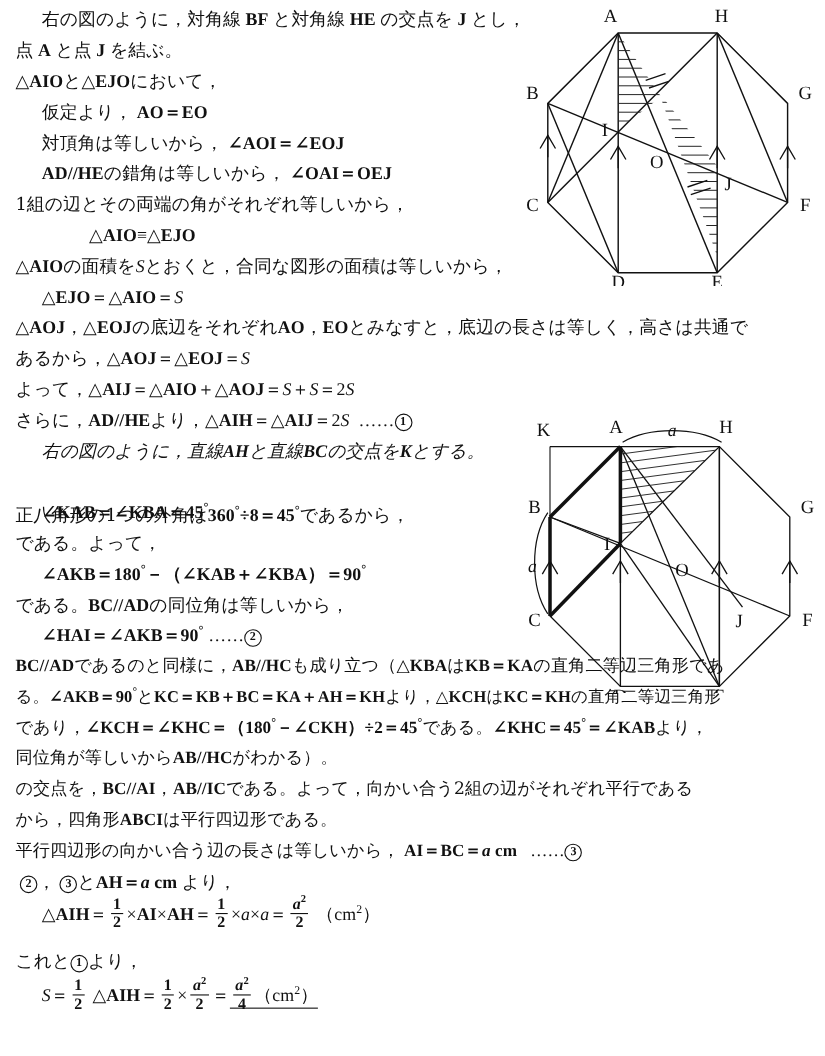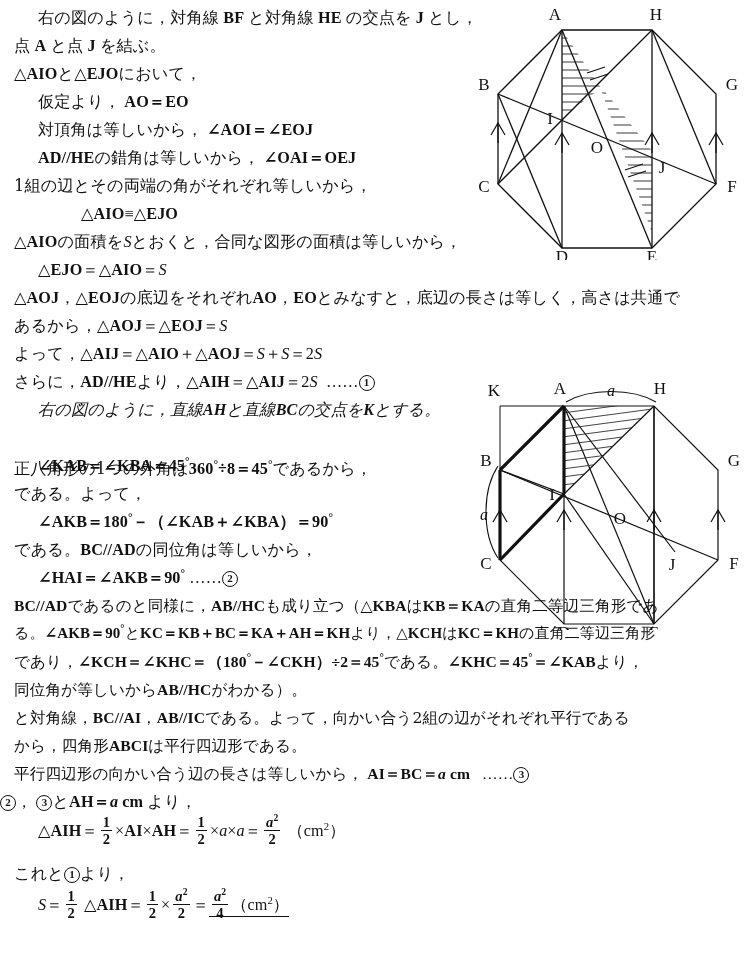--- a/index.html
+++ b/index.html
@@ -152,27 +152,27 @@
     <div class="ln" style="top:570px; left:38px;"><b>∠HAI＝∠AKB＝90<span class="deg">°</span></b>&nbsp;……<span class="circnum">2</span></div>
 
     <div class="ln" style="top:598px; left:14px; font-size:15.6px;"><b>BC//AD</b><span class="jp">であるのと同様に，</span><b>AB//HC</b><span class="jp">も成り立つ（</span>△<b>KBA</b><span class="jp">は</span><b>KB＝KA</b><span class="jp">の直角二等辺三角形であ</span></div>
 
     <div class="ln" style="top:626px; left:14px; font-size:15px;"><span class="jp">る。</span><b>∠AKB＝90<span class="deg">°</span></b><span class="jp">と</span><b>KC＝KB＋BC＝KA＋AH＝KH</b><span class="jp">より，</span>△<b>KCH</b><span class="jp">は</span><b>KC＝KH</b><span class="jp">の直角二等辺三角形</span></div>
 
     <div class="ln" style="top:654px; left:14px; font-size:15.6px;"><span class="jp">であり，</span><b>∠KCH＝∠KHC＝（180<span class="deg">°</span>－∠CKH）÷2＝45<span class="deg">°</span></b><span class="jp">である。</span><b>∠KHC＝45<span class="deg">°</span>＝∠KAB</b><span class="jp">より，</span></div>
 
     <div class="ln" style="top:682px; left:14px; font-size:15.6px;"><span class="jp">同位角が等しいから</span><b>AB//HC</b><span class="jp">がわかる）。</span></div>
 
-    <div class="ln" style="top:710px; left:14px; font-size:15.6px;"><span class="jp">と対角線，</span><b>BC//AI</b>，<b>AB//IC</b><span class="jp">である。よって，向かい合う2組の辺がそれぞれ平行である</span></div>
+    <div class="ln" style="top:710px; left:14px; font-size:15.6px;"><span class="jp">の交点を，</span><b>BC//AI</b>，<b>AB//IC</b><span class="jp">である。よって，向かい合う2組の辺がそれぞれ平行である</span></div>
 
     <div class="ln" style="top:738px; left:14px; font-size:15.6px;"><span class="jp">から，四角形</span><b>ABCI</b><span class="jp">は平行四辺形である。</span></div>
 
     <div class="ln" style="top:766px; left:14px; font-size:15.6px;"><span class="jp">平行四辺形の向かい合う辺の長さは等しいから，</span>&nbsp;<b>AI＝BC＝<span class="it">a</span>&nbsp;cm</b>&nbsp;&nbsp;&nbsp;……<span class="circnum">3</span></div>
 
-    <div class="ln" style="top:794px; left:0;"><span class="circnum">2</span>，&nbsp;<span class="circnum">3</span><span class="jp">と</span><b>AH＝<span class="it">a</span>&nbsp;cm</b>&nbsp;<span class="jp">より，</span></div>
+    <div class="ln" style="top:794px; left:18px;"><span class="circnum">2</span>，&nbsp;<span class="circnum">3</span><span class="jp">と</span><b>AH＝<span class="it">a</span>&nbsp;cm</b>&nbsp;<span class="jp">より，</span></div>
 
     <div class="ln" style="top:816px; left:38px;">
       △<b>AIH</b>＝<span class="frac"><span class="num">1</span><span class="den">2</span></span>×<b>AI</b>×<b>AH</b>＝<span class="frac"><span class="num">1</span><span class="den">2</span></span>×<span class="it">a</span>×<span class="it">a</span>＝<span class="frac"><span class="num"><span class="it">a</span><span class="sup">2</span></span><span class="den">2</span></span>&nbsp;（cm<span class="sup">2</span>）
     </div>
 
     <div class="ln" style="top:866px; left:14px;"><span class="jp">これと</span><span class="circnum">1</span><span class="jp">より，</span></div>
 
     <div class="ln" style="top:890px; left:38px;">
       <span class="it">S</span>＝<span class="frac"><span class="num">1</span><span class="den">2</span></span>&nbsp;△<b>AIH</b>＝<span class="frac"><span class="num">1</span><span class="den">2</span></span>×<span class="frac"><span class="num"><span class="it">a</span><span class="sup">2</span></span><span class="den">2</span></span>＝<span class="uline"><span class="frac"><span class="num"><span class="it">a</span><span class="sup">2</span></span><span class="den">4</span></span>（cm<span class="sup">2</span>）</span>
     </div>

